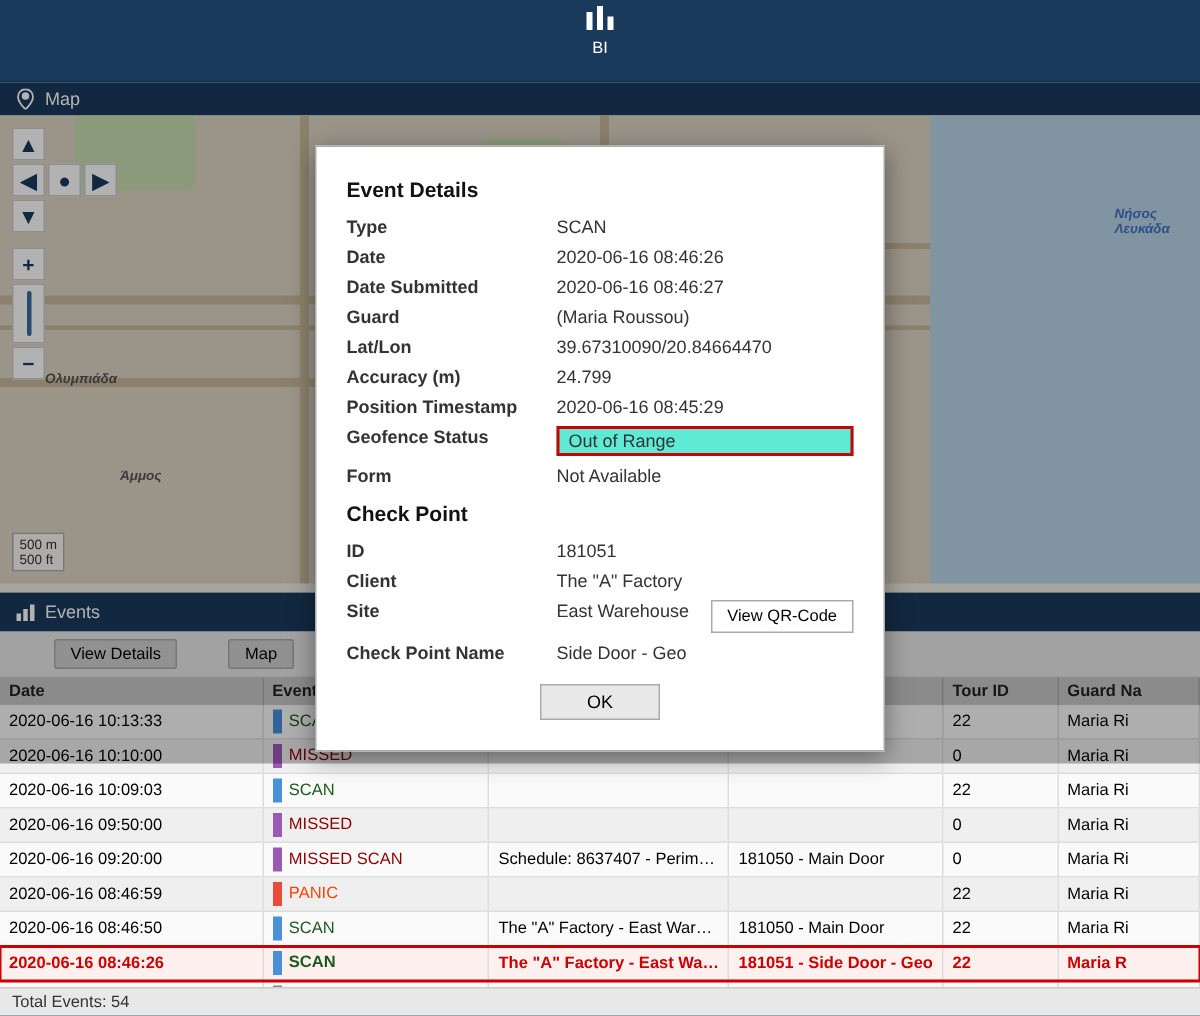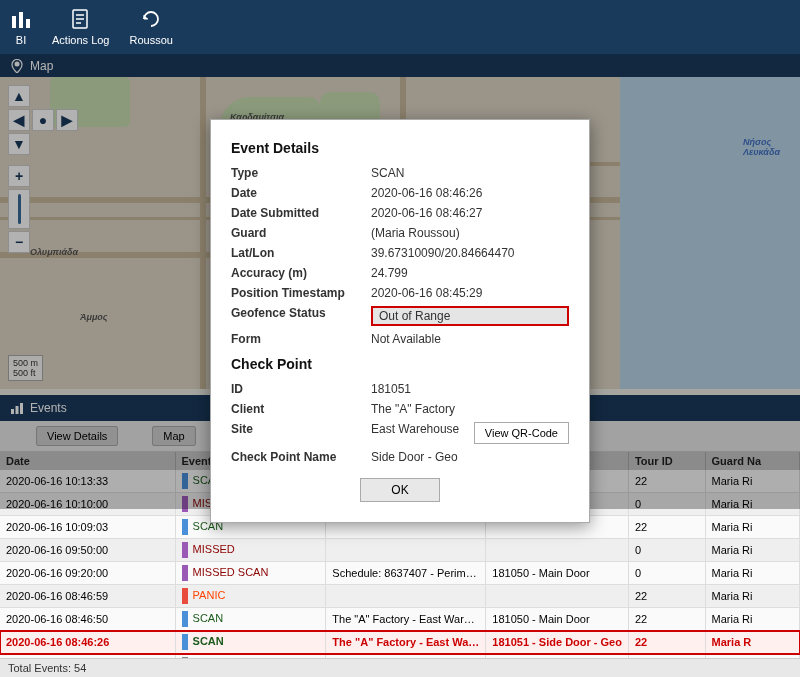--- a/index.html
+++ b/index.html
@@ -7,20 +7,21 @@
 
     
     .toolbar {
       background: #1a3a5c;
       height: 55px;
       display: flex;
       align-items: center;
       padding: 0 10px;
       gap: 20px;
       border-bottom: 1px solid #0d2a45;
+      flex-direction: column;
     }
     .toolbar-item {
       display: flex;
       flex-direction: column;
       align-items: center;
       color: white;
       font-size: 11px;
       gap: 4px;
       cursor: pointer;
     }
@@ -216,21 +217,21 @@
 
     
     .modal-overlay {
       position: absolute;
       top: 0; left: 0; right: 0; bottom: 0;
       background: rgba(0,0,0,0.3);
       display: flex;
       align-items: flex-start;
       justify-content: center;
       z-index: 100;
-      padding-top: 64px;
+      padding-top: 42px;
     }
     .modal {
       background: white;
       border: 1px solid #aaa;
       box-shadow: 0 4px 16px rgba(0,0,0,0.4);
       width: 380px;
       padding: 20px;
       font-size: 12px;
     }
     .modal-section-title {
@@ -248,21 +249,21 @@
       width: 140px;
       font-weight: bold;
       color: #333;
       flex-shrink: 0;
     }
     .modal-value {
       color: #333;
       flex: 1;
     }
     .modal-value.highlight-red {
-      background: #e5e5e5;
+      background: #5eead4;
       border: 2px solid #cc0000;
       padding: 1px 6px;
       color: #333;
     }
     .modal-divider {
       margin: 10px 0;
     }
     .qr-btn {
       background: white;
       border: 1px solid #aaa;

